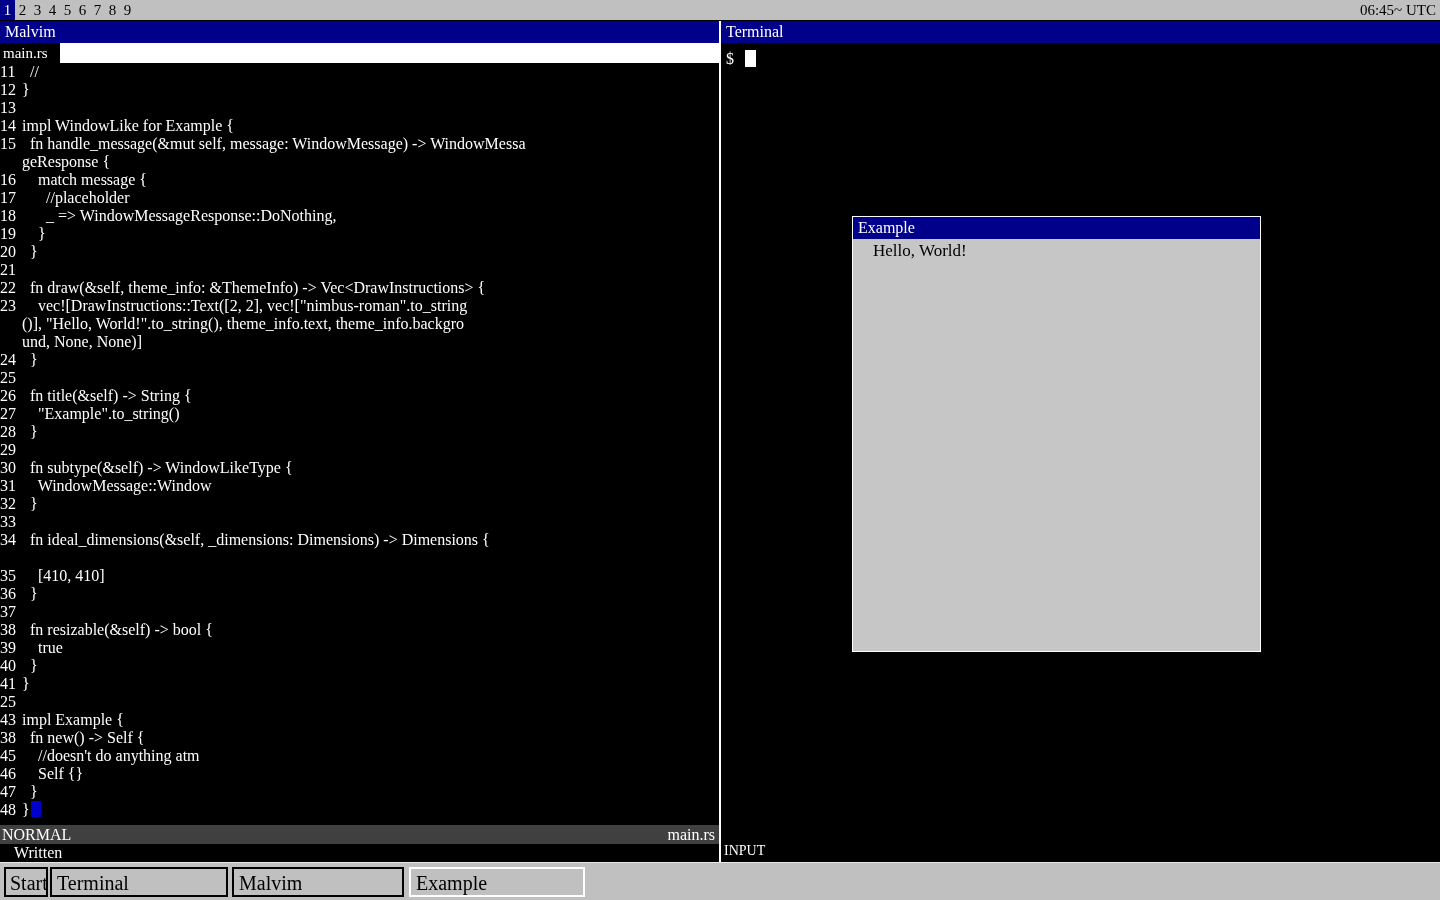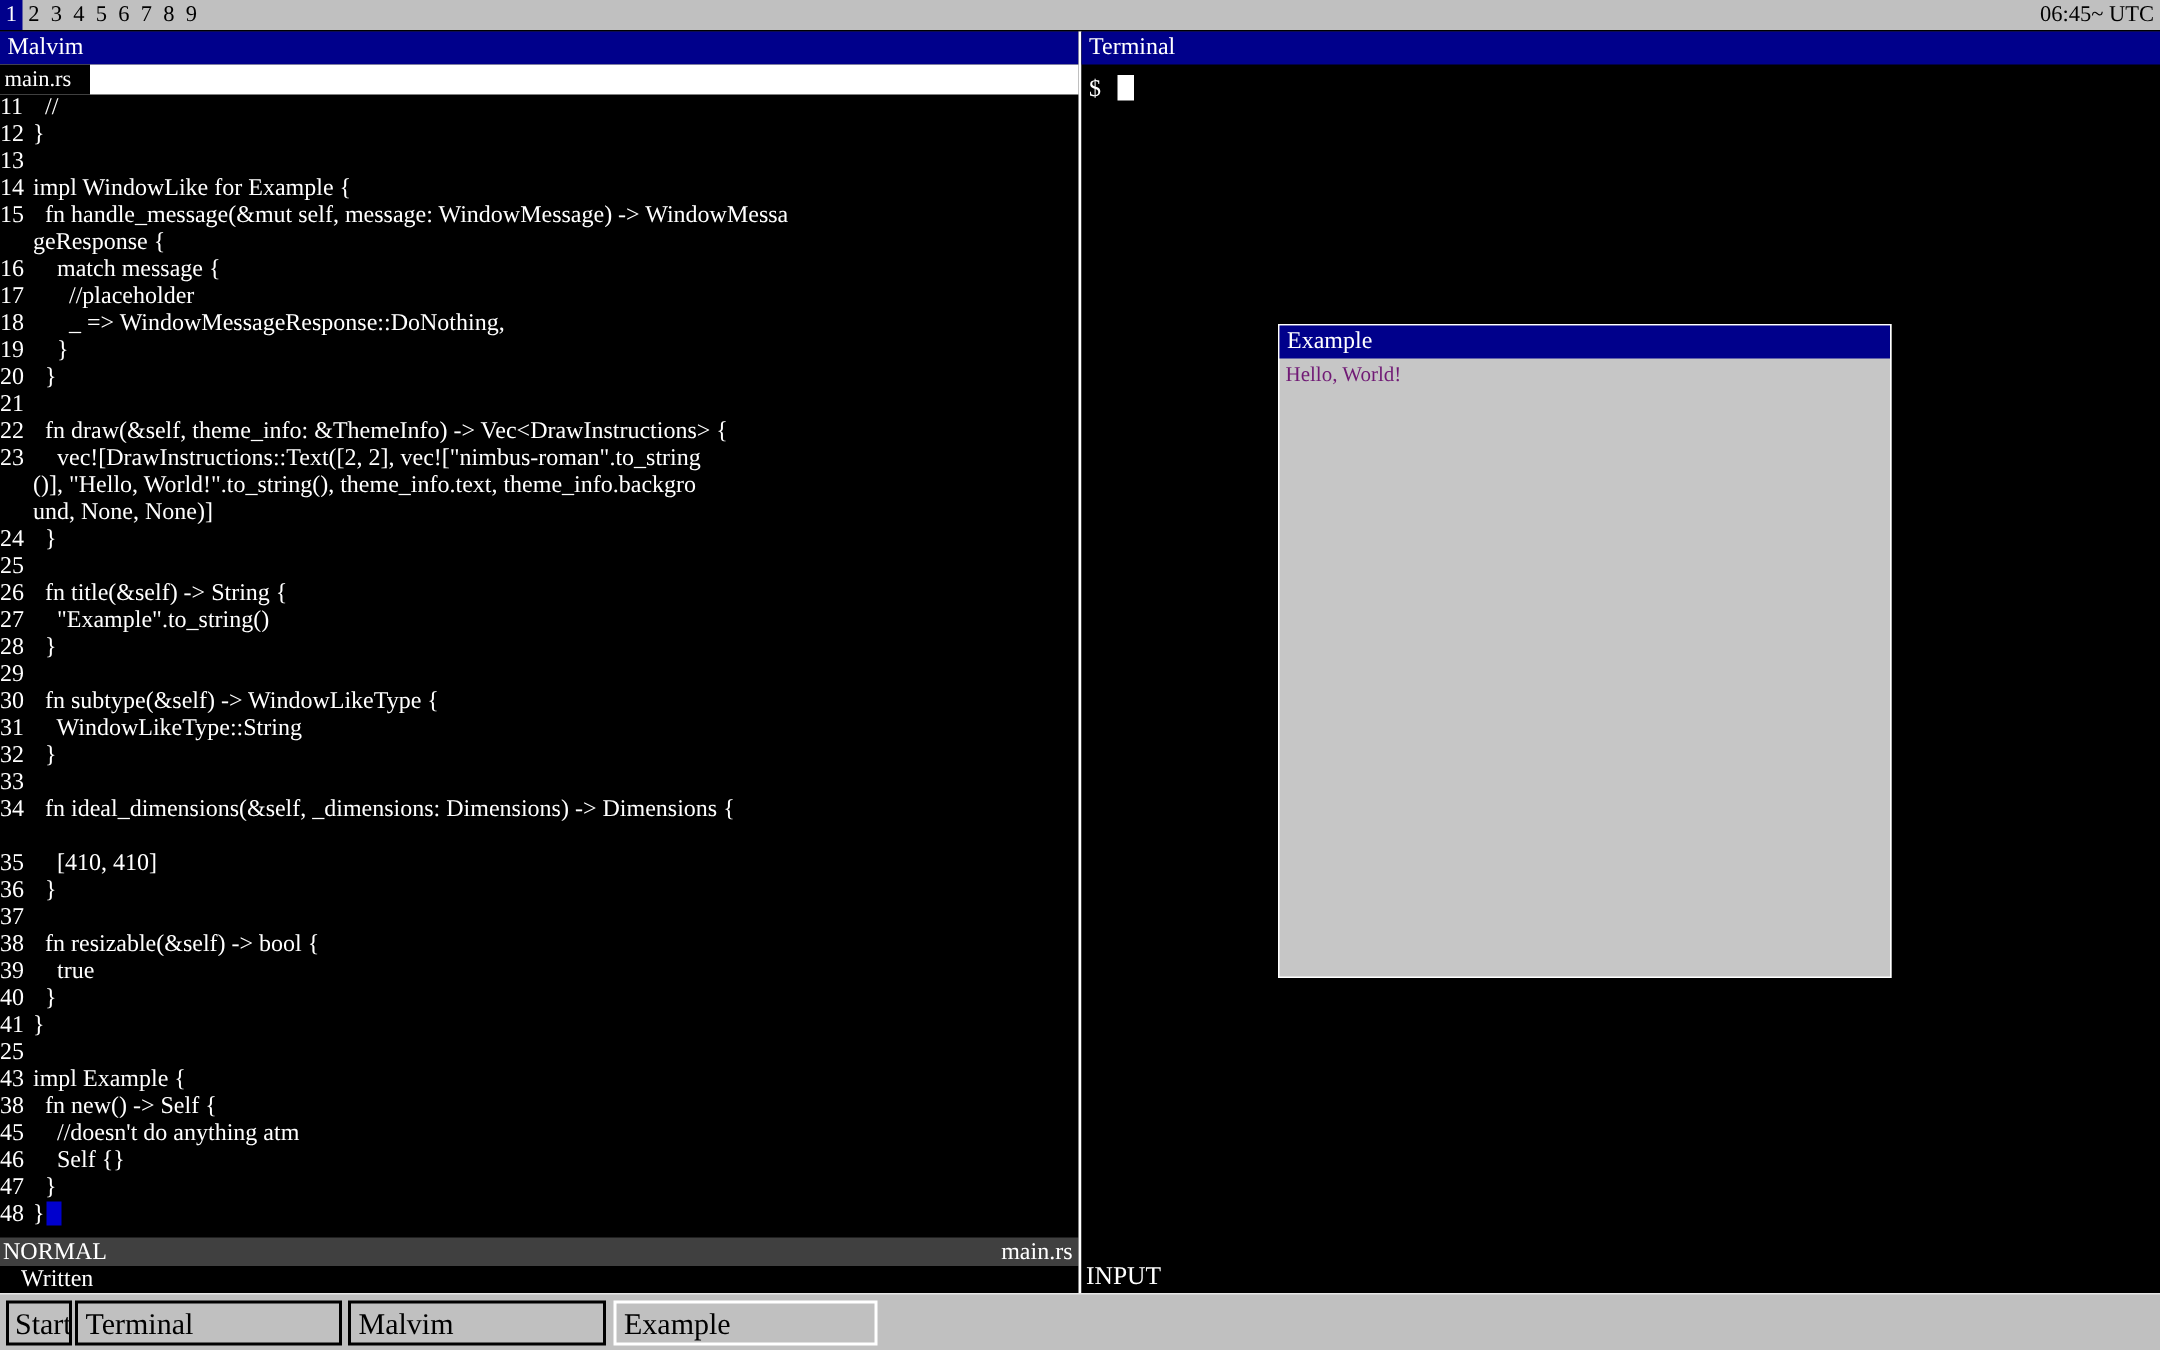--- a/index.html
+++ b/index.html
@@ -55,29 +55,29 @@
   .divider{position:absolute;left:719px;top:21px;width:2px;height:841px;background:#fff;}
   
   .win-terminal{position:absolute;left:721px;top:21px;width:719px;height:841px;background:#000;}
   .term-content{padding:7px 0 0 5px;font-size:16px;color:#fff;line-height:18px;}
   .term-cursor{
     display:inline-block;width:11px;height:17px;background:#fff;
     vertical-align:-3px;margin-left:11px;
   }
   .term-mode{
     position:absolute;left:0;bottom:1px;height:20px;line-height:20px;
-    color:#fff;font-size:17px;padding-left:3px;
+    color:#fff;font-size:14px;padding-left:3px;
   }
   
   .win-example{
     position:absolute;left:852px;top:216px;width:409px;height:436px;
     border:1px solid #fff;box-sizing:border-box;background:#c6c6c6;
   }
   .example-body{
-    padding:2px 4px;font-size:14px;color:#701a75;line-height:20px;
+    padding:2px 20px;font-size:17px;color:#000000;line-height:20px;
   }
   
   .taskbar{
     position:absolute;left:0;top:862px;width:1440px;height:38px;
     background:#c0c0c0;border-top:1px solid #e6e6e6;box-sizing:border-box;
   }
   .tb-btn{
     position:absolute;top:4px;height:30px;box-sizing:border-box;
     border:2px solid #000;background:#c0c0c0;color:#000;
     font-size:20px;line-height:26px;text-align:left;padding-left:5px;
@@ -128,21 +128,21 @@
       <div class="code-row"><span class="lnum">23</span><span class="ltext">    vec![DrawInstructions::Text([2, 2], vec!["nimbus-roman".to_string</span></div>
       <div class="code-row"><span class="lnum"></span><span class="ltext">()], "Hello, World!".to_string(), theme_info.text, theme_info.backgro</span></div>
       <div class="code-row"><span class="lnum"></span><span class="ltext">und, None, None)]</span></div>
       <div class="code-row"><span class="lnum">24</span><span class="ltext">  }</span></div>
       <div class="code-row"><span class="lnum">25</span><span class="ltext"></span></div>
       <div class="code-row"><span class="lnum">26</span><span class="ltext">  fn title(&amp;self) -&gt; String {</span></div>
       <div class="code-row"><span class="lnum">27</span><span class="ltext">    "Example".to_string()</span></div>
       <div class="code-row"><span class="lnum">28</span><span class="ltext">  }</span></div>
       <div class="code-row"><span class="lnum">29</span><span class="ltext"></span></div>
       <div class="code-row"><span class="lnum">30</span><span class="ltext">  fn subtype(&amp;self) -&gt; WindowLikeType {</span></div>
-      <div class="code-row"><span class="lnum">31</span><span class="ltext">    WindowLikeType::String</span></div>
+      <div class="code-row"><span class="lnum">31</span><span class="ltext">    WindowMessage::Window</span></div>
       <div class="code-row"><span class="lnum">32</span><span class="ltext">  }</span></div>
       <div class="code-row"><span class="lnum">33</span><span class="ltext"></span></div>
       <div class="code-row"><span class="lnum">34</span><span class="ltext">  fn ideal_dimensions(&amp;self, _dimensions: Dimensions) -&gt; Dimensions {</span></div>
       <div class="code-row"><span class="lnum"></span><span class="ltext"></span></div>
       <div class="code-row"><span class="lnum">35</span><span class="ltext">    [410, 410]</span></div>
       <div class="code-row"><span class="lnum">36</span><span class="ltext">  }</span></div>
       <div class="code-row"><span class="lnum">37</span><span class="ltext"></span></div>
       <div class="code-row"><span class="lnum">38</span><span class="ltext">  fn resizable(&amp;self) -&gt; bool {</span></div>
       <div class="code-row"><span class="lnum">39</span><span class="ltext">    true</span></div>
       <div class="code-row"><span class="lnum">40</span><span class="ltext">  }</span></div>

